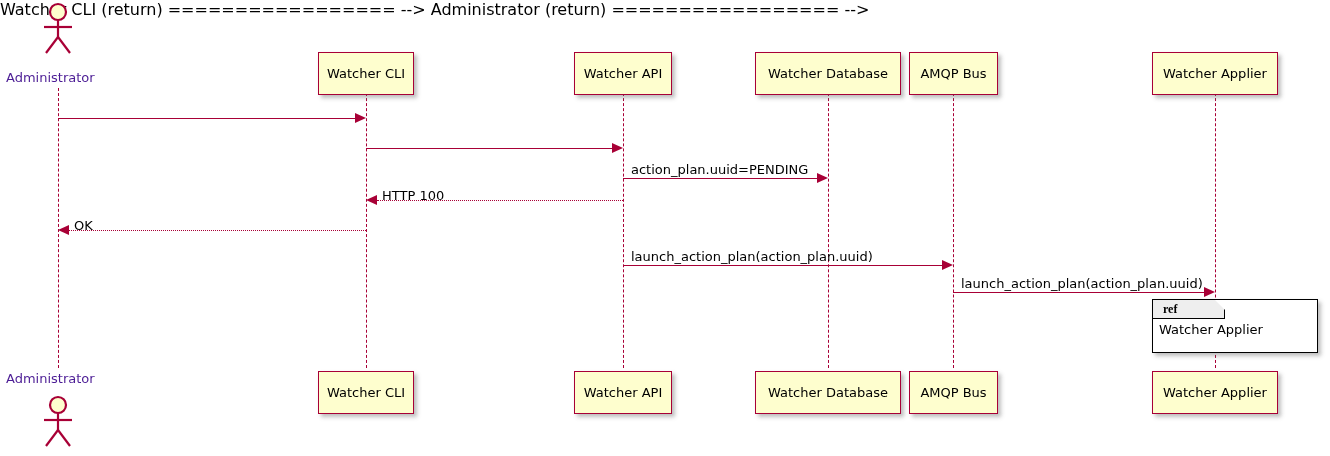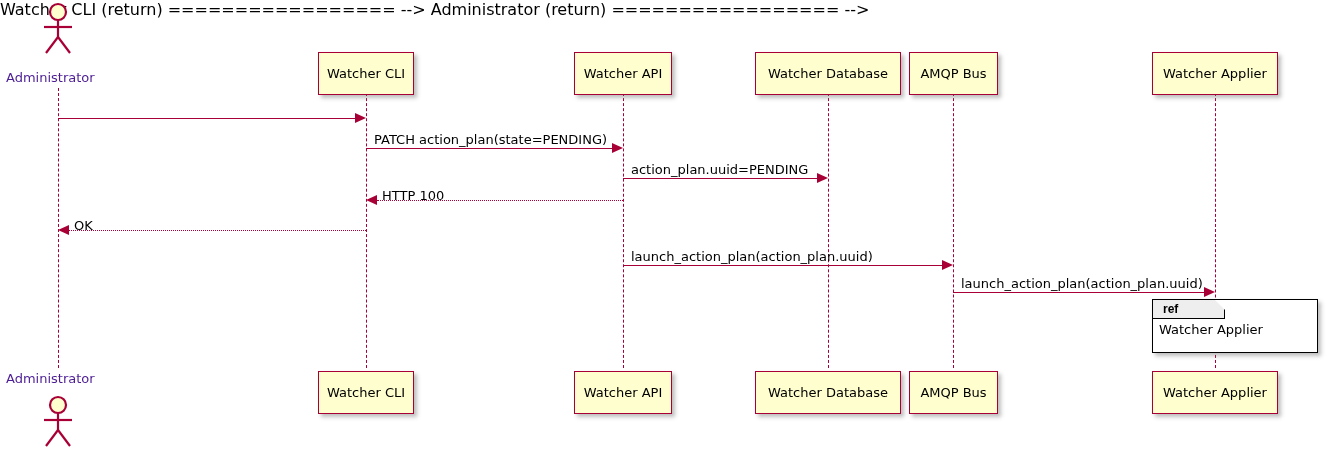--- a/index.html
+++ b/index.html
@@ -99,21 +99,21 @@
     border-right: 1.5px solid #000000;
     border-bottom: 1.5px solid #000000;
     -webkit-clip-path: polygon(0 0, calc(100% - 10px) 0, 100% 10px, 100% 100%, 0 100%);
     clip-path: polygon(0 0, calc(100% - 10px) 0, 100% 10px, 100% 100%, 0 100%);
     display: flex;
     align-items: center;
     padding-left: 10px;
     box-sizing: border-box;
   }
   .ref-header-text {
-    font-family: Liberation Sans, sans-serif;
+    font-family: Liberation Serif, serif;
     font-weight: bold;
     font-size: 12px;
     color: #000000;
   }
   .ref-body {
     position: absolute;
     left: 6px;
     top: 22px;
     font-size: 13px;
     color: #000000;
@@ -159,21 +159,20 @@
   </div>
   <div class="participant" style="left:1152px; top:52px; width:126px;">
     <span>Watcher Applier</span>
   </div>
 
   
   <div class="msg-line" style="left:58px; top:118px; width:298px;"></div>
   <div class="arrow-head right" style="left:355px; top:113px;"></div>
 
   
-  <div class="msg-label" style="left:374px; top:133px;">PATCH action_plan(state=PENDING)</div>
   <div class="msg-line" style="left:366px; top:148px; width:247px;"></div>
   <div class="arrow-head right" style="left:612px; top:143px;"></div>
 
   
   <div class="msg-label" style="left:631px; top:163px;">action_plan.uuid=PENDING</div>
   <div class="msg-line" style="left:623px; top:178px; width:195px;"></div>
   <div class="arrow-head right" style="left:817px; top:173px;"></div>
 
    Watcher CLI (return) ================= --&gt;
   <div class="msg-label" style="left:382px; top:189px;">HTTP 100</div>

